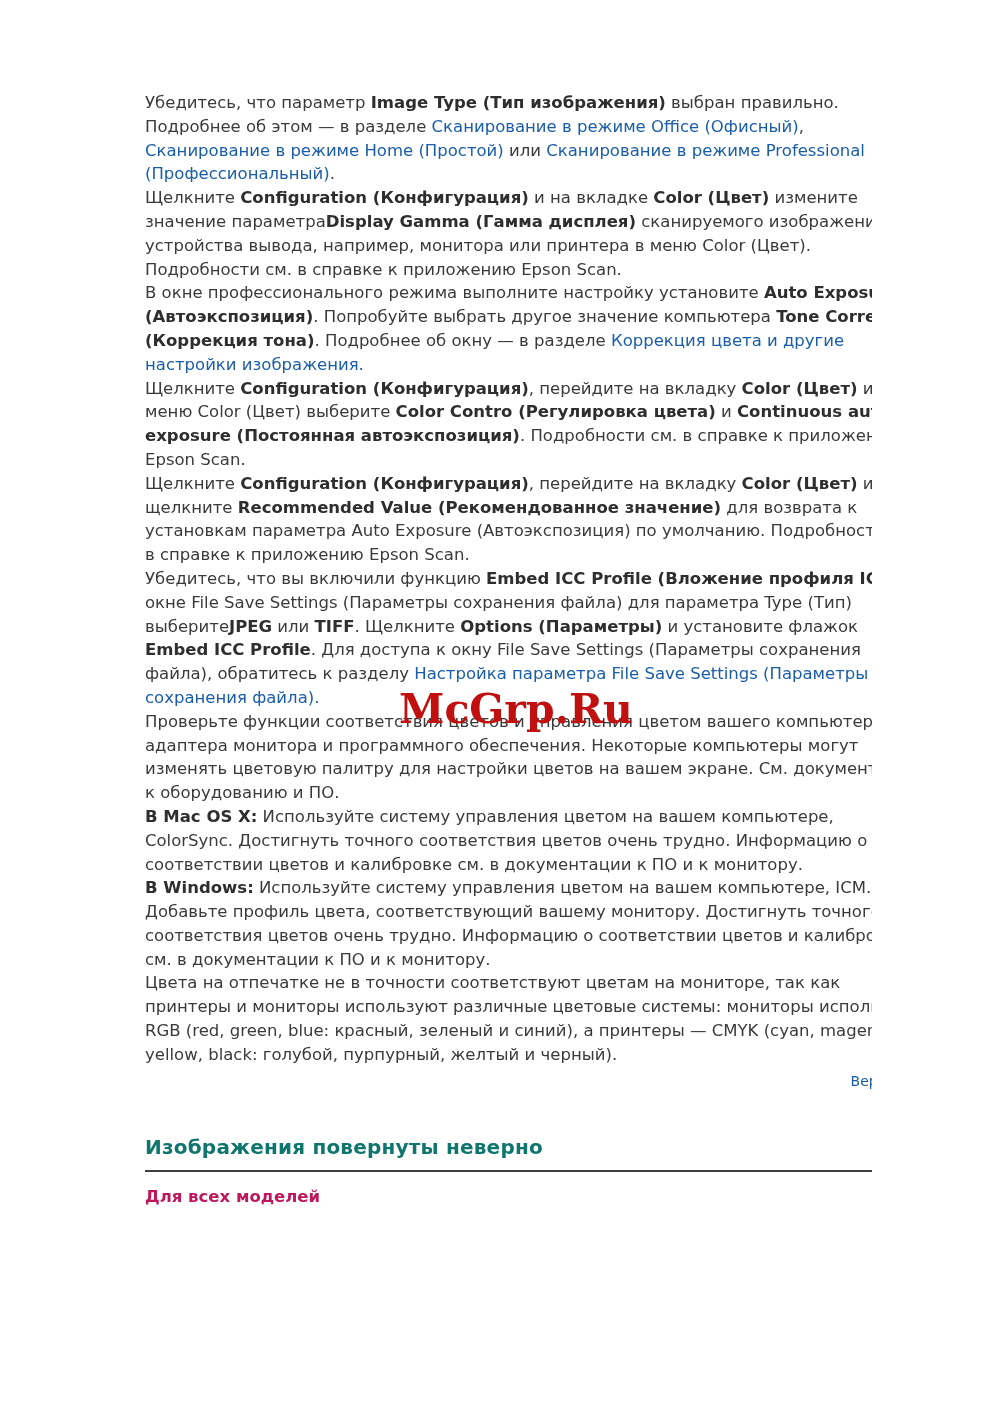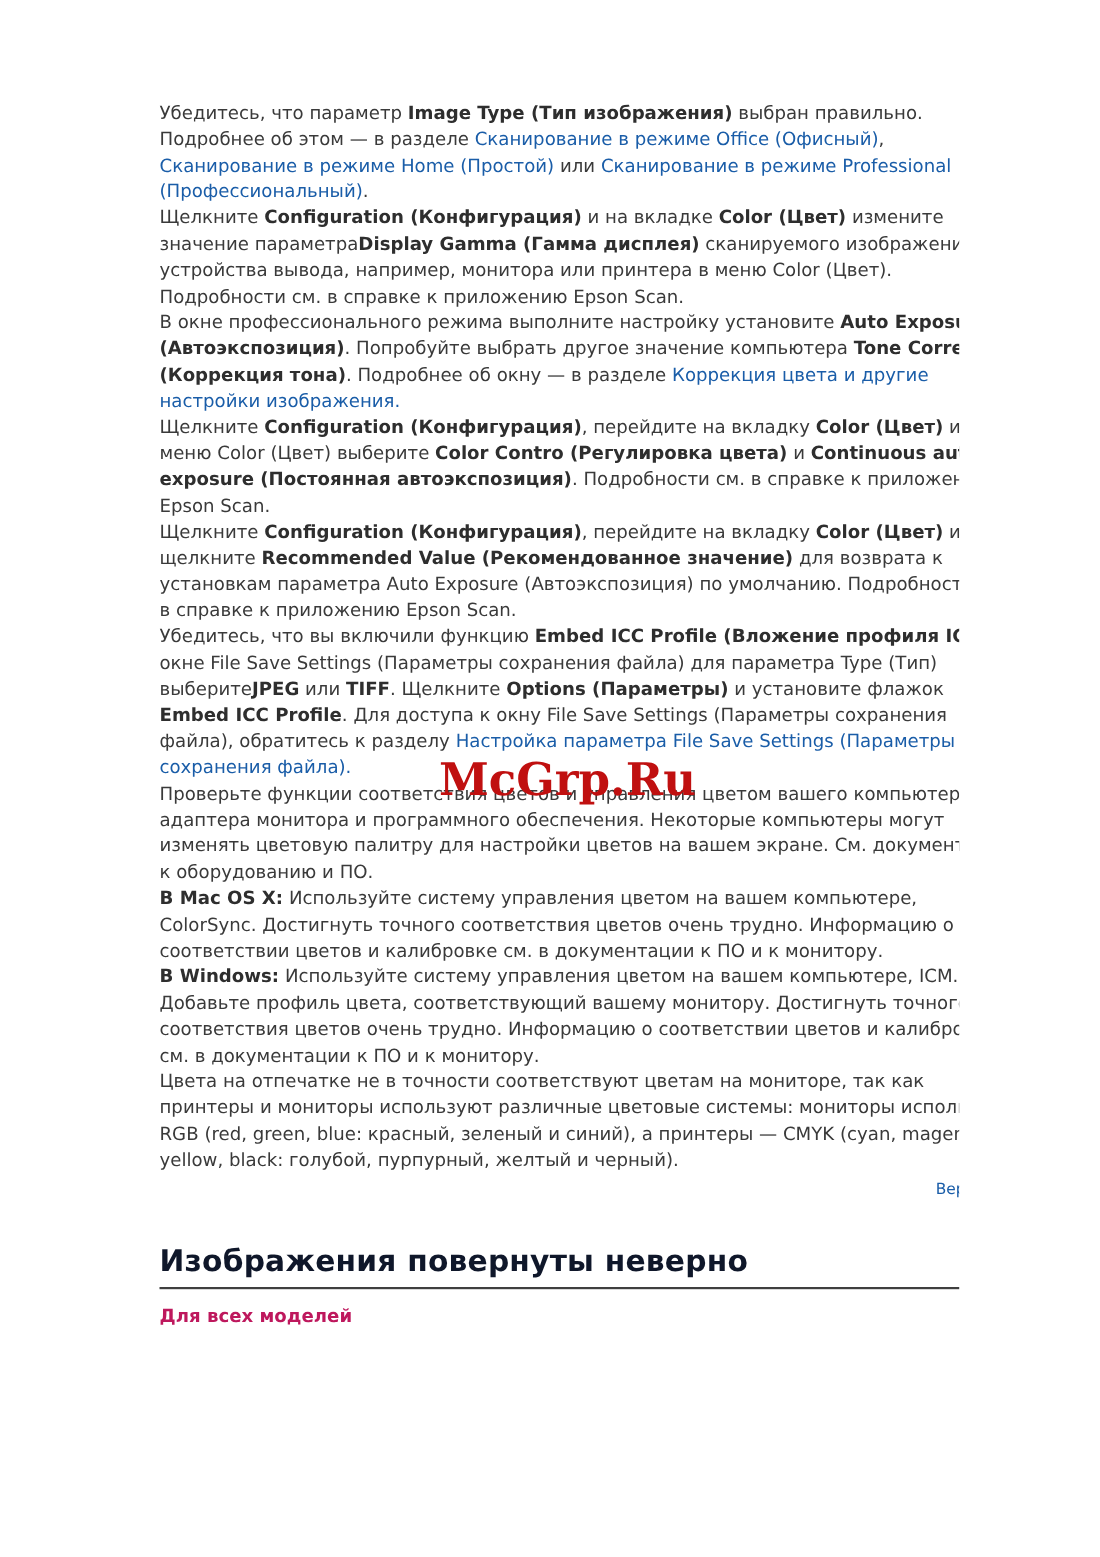--- a/index.html
+++ b/index.html
@@ -49,24 +49,24 @@
     display: inline-flex;
     align-items: center;
     justify-content: center;
     color: var(--link, #1a5da8);
     font-size: 12px;
     font-weight: bold;
     cursor: pointer;
   }
   .sec-title {
     margin: 42px 0 0 0;
-    font-size: 27px;
+    font-size: 20px;
     line-height: 28px;
     font-weight: bold;
-    color: #0f172a;
+    color: #0f766e;
     letter-spacing: 0.2px;
   }
   .rule {
     height: 0;
     border-top: 2px solid #3f3f3f;
     margin-top: 9px;
   }
   .subhead {
     margin-top: 13px;
     font-weight: bold;

